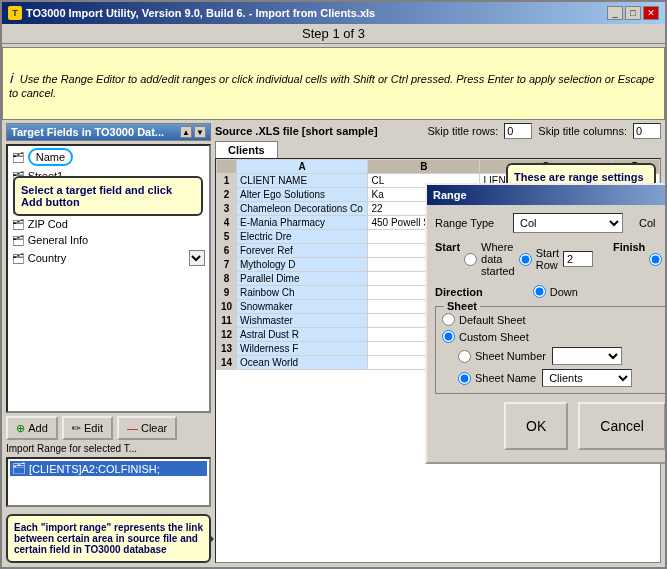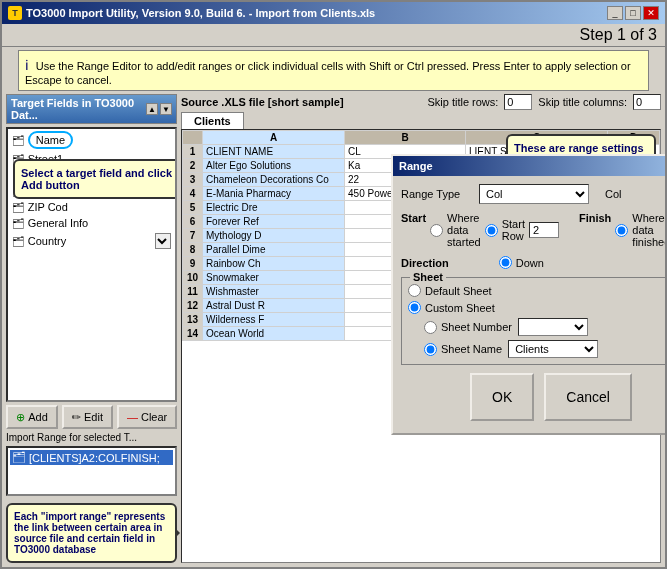--- a/index.html
+++ b/index.html
@@ -65,50 +65,51 @@
       cursor: pointer;
       display: flex;
       align-items: center;
       justify-content: center;
       color: #000;
     }
 
     
     .step-bar {
       background: #d4d0c8;
-      text-align: right;
+      text-align: center;
       padding: 2px 8px;
-      font-size: 16px;
+      font-size: 13px;
       border-bottom: 1px solid #808080;
       flex-shrink: 0;
     }
 
     
     .info-bar {
       background: #ffffc0;
       border: 1px solid #808080;
-      margin: 3px 16px;
-      padding: 4px 6px;
+      margin: 3px 0;
+      padding: 20px 6px;
       font-size: 11px;
       flex-shrink: 0;
+      font-style: italic;
     }
 
     
     .main-content {
       display: flex;
       flex: 1;
       overflow: hidden;
       position: relative;
       padding: 0 4px 4px 4px;
       gap: 4px;
     }
 
     
     .left-panel {
-      width: 171px;
+      width: 205px;
       flex-shrink: 0;
       display: flex;
       flex-direction: column;
       gap: 3px;
     }
     .panel-header {
       background: linear-gradient(to bottom, #6699cc, #3366aa);
       color: white;
       padding: 2px 4px;
       font-size: 11px;

